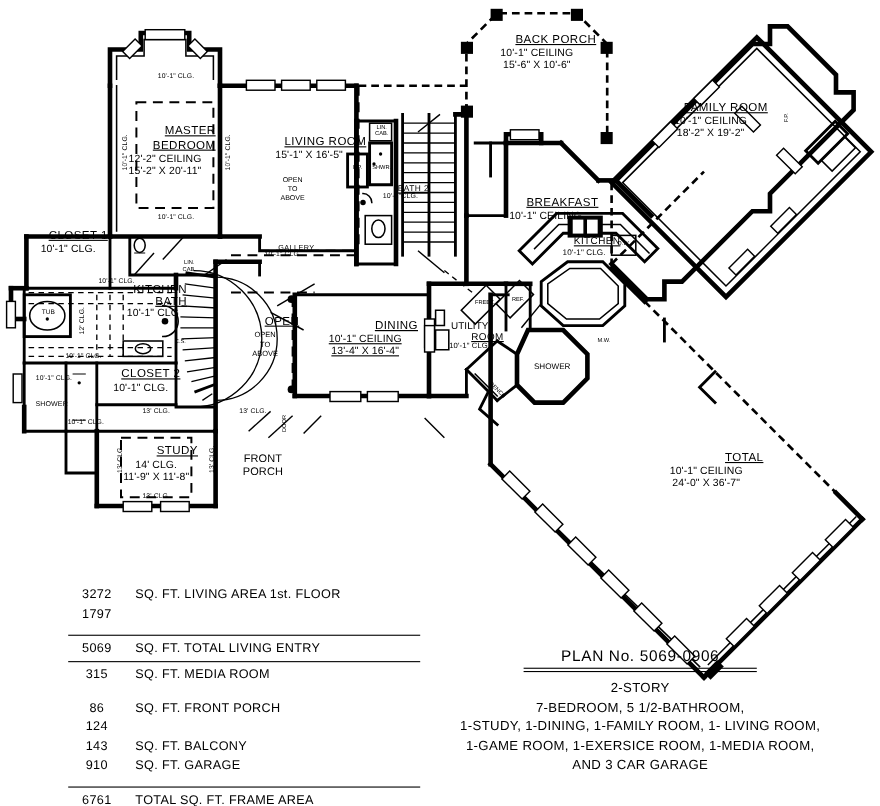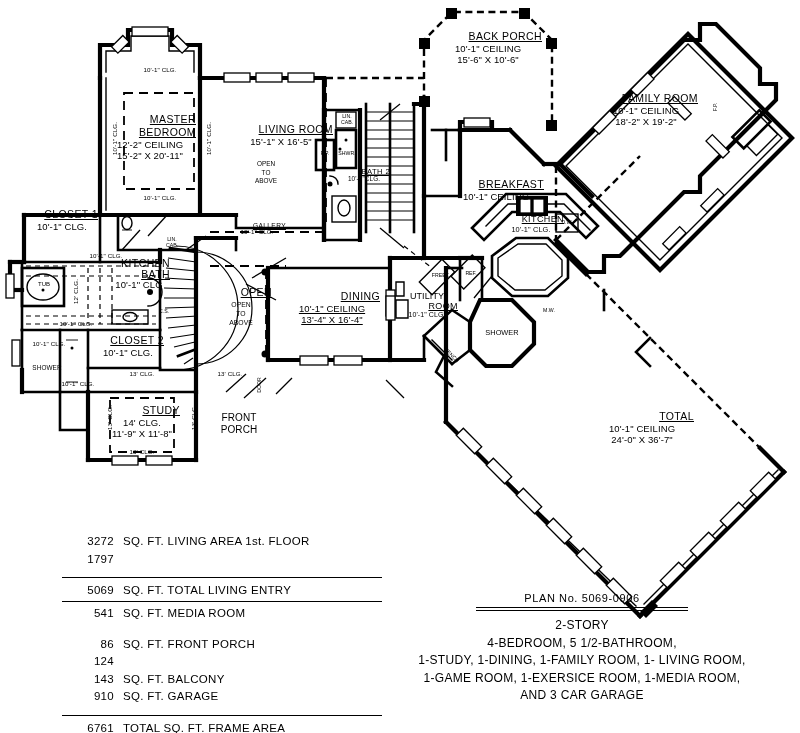--- a/index.html
+++ b/index.html
@@ -68,36 +68,36 @@
     letter-spacing: 0px;
     text-align: center;
   }
   .vert { transform-origin: 50% 50%; }
   .rot90  { transform: rotate(-90deg); }
   .rot45b { transform: rotate(45deg); }
 
   
   #schedule { position: absolute; left: 62px; top: 533px; width: 320px; }
   .sched-row { display: flex; font-size: 11.5px; line-height: 17.5px; letter-spacing: 0.3px; }
-  .sched-num { width: 52px; text-align: right; padding-right: 9px; }
+  .sched-num { width: 52px; text-align: center; padding-right: 9px; }
   .sched-lbl { flex: 1; text-align: left; }
   .rule-sgl { border-top: 1.6px solid #000; height: 0; margin: 9px 0 4px 0; }
   .rule-under { border-bottom: 1.6px solid #000; height: 0; margin-top: 1.5px; }
   .gap { height: 13px; }
 
   
   #titleblock {
     position: absolute;
     left: 398px;
     top: 588px;
     width: 368px;
     text-align: center;
   }
   #plan-no {
-    font-size: 11px;
+    font-size: 14px;
     letter-spacing: 0.6px;
     display: inline-block;
     padding: 0 4px 2px 4px;
   }
   .tb-rule {
     border-top: 1.5px solid #000;
     border-bottom: 1.5px solid #000;
     height: 2.2px;
     width: 212px;
     margin: 1px auto 6px auto;
@@ -588,21 +588,21 @@
 
     <div class="rule-sgl"></div>
 
     <div class="sched-row">
       <div class="sched-num">5069</div>
       <div class="sched-lbl">SQ. FT. TOTAL LIVING ENTRY</div>
     </div>
     <div class="rule-under"></div>
 
     <div class="sched-row" style="margin-top:3px;">
-      <div class="sched-num">541</div>
+      <div class="sched-num">315</div>
       <div class="sched-lbl">SQ. FT. MEDIA ROOM</div>
     </div>
 
     <div class="gap"></div>
 
     <div class="sched-row">
       <div class="sched-num">86</div>
       <div class="sched-lbl">SQ. FT. FRONT PORCH</div>
     </div>
     <div class="sched-row">
@@ -623,19 +623,19 @@
       <div class="sched-num">6761</div>
       <div class="sched-lbl">TOTAL SQ. FT. FRAME AREA</div>
     </div>
 
   </div>
 
   <div id="titleblock">
     <div id="plan-no">PLAN No. 5069-0906</div>
     <div class="tb-rule"></div>
     <div class="tb-line">2-STORY</div>
-    <div class="tb-line">4-BEDROOM, 5 1/2-BATHROOM,</div>
+    <div class="tb-line">7-BEDROOM, 5 1/2-BATHROOM,</div>
     <div class="tb-line">1-STUDY, 1-DINING, 1-FAMILY ROOM, 1- LIVING ROOM,</div>
     <div class="tb-line">1-GAME ROOM, 1-EXERSICE ROOM, 1-MEDIA ROOM,</div>
     <div class="tb-line">AND 3 CAR GARAGE</div>
   </div>
 
 </div>
 
 </body></html>

